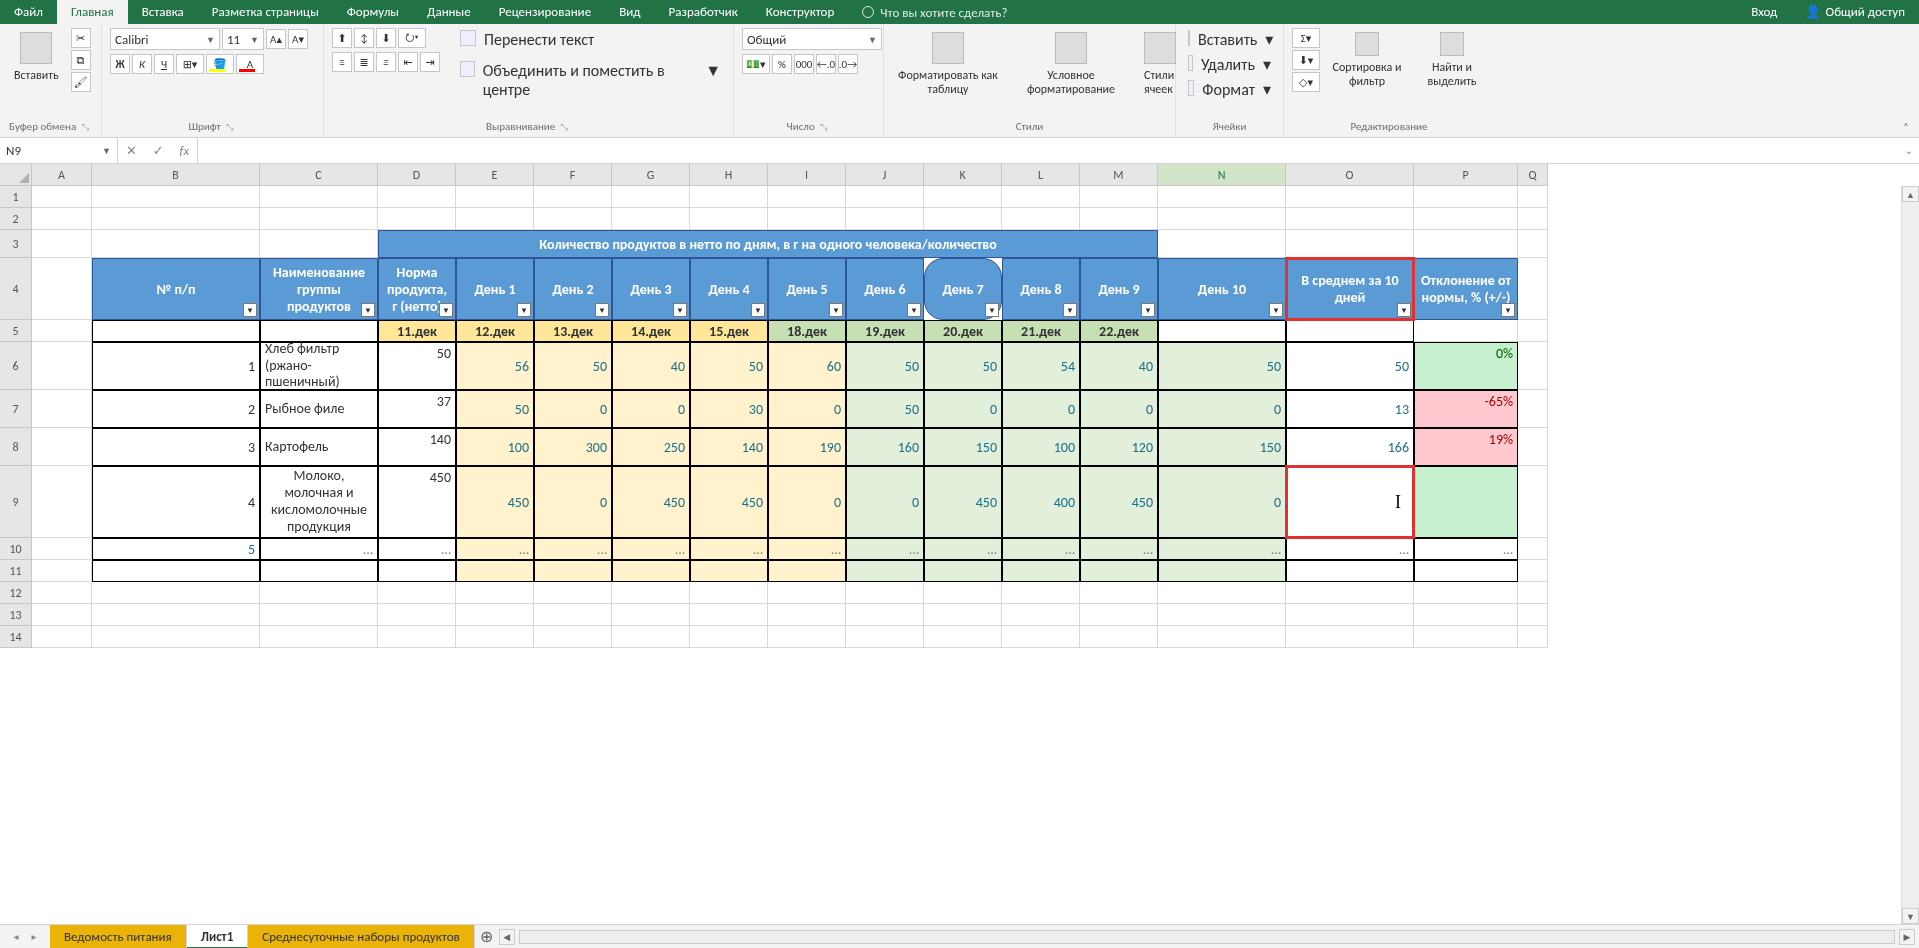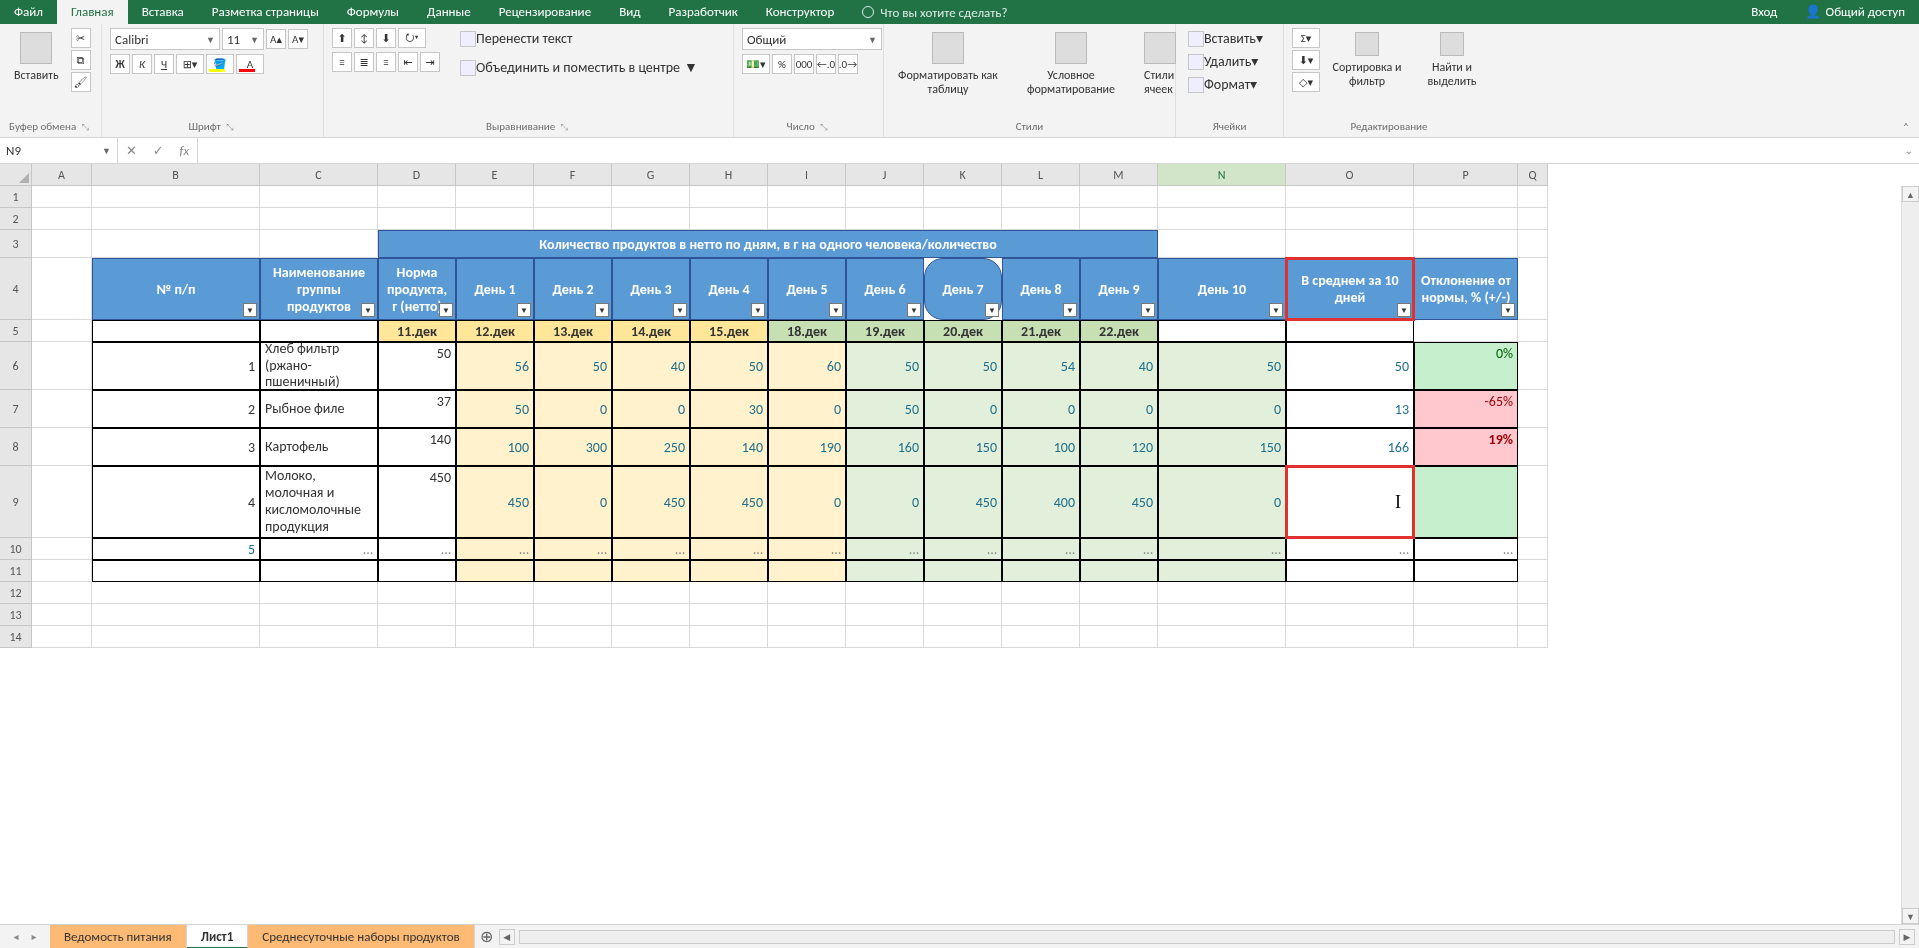--- a/index.html
+++ b/index.html
@@ -21,21 +21,21 @@
 .big-btn { display:flex; flex-direction:column; align-items:center; gap:4px; padding:4px 6px; cursor:pointer; }
 .big-btn .ic { width:32px; height:32px; background:#ddd; border:1px solid #bbb; }
 .big-btn .lbl { font-size:12px; }
 .mini-col { display:flex; flex-direction:column; gap:2px; }
 .mini-row { display:flex; gap:2px; align-items:center; }
 .sq { width:20px; height:20px; border:1px solid #c6c6c6; background:#fff; display:flex; align-items:center; justify-content:center; font-size:11px; cursor:pointer; }
 .sq.w { width:28px; }
 .combo { height:22px; border:1px solid #c6c6c6; background:#fff; display:flex; align-items:center; padding:0 4px; font-size:13px; cursor:pointer; justify-content:space-between; }
 .combo .dd { font-size:9px; color:#666; margin-left:4px; }
 .bold { font-weight:bold; } .italic { font-style:italic; } .underline { text-decoration:underline; }
-.wrap-item { display:flex; align-items:center; gap:0; font-size:14px; padding:2px 4px; cursor:pointer; }
+.wrap-item { display:flex; align-items:flex-start; gap:8px; font-size:16px; padding:2px 4px; cursor:pointer; }
 .wrap-item .ic2 { width:16px; height:16px; border:1px solid #c6c6c6; background:#eef; }
 .small-txt { font-size:12px; }
 .collapse { position:absolute; right:4px; bottom:2px; width:18px; height:18px; display:flex; align-items:center; justify-content:center; cursor:pointer; color:#666; font-size:11px; }
 .launcher { font-size:9px; color:#888; padding:0 3px; cursor:pointer; }
 
 
 .fx-row { height:26px; border-bottom:1px solid #d4d4d4; display:flex; align-items:stretch; }
 .name-box { width:118px; border-right:1px solid #d4d4d4; display:flex; align-items:center; padding:0 6px; justify-content:space-between; cursor:text; }
 .name-box .dd { font-size:9px; color:#666; }
 .fx-ctrls { width:80px; display:flex; align-items:center; justify-content:space-around; border-right:1px solid #d4d4d4; color:#888; }
@@ -68,21 +68,21 @@
 .dots { color:#888; }
 .red-outline { outline:3px solid #e03030; outline-offset:-2px; z-index:2; }
 .active-cursor { position:relative; }
 .active-cursor::after { content:"I"; position:absolute; right:12px; color:#000; font-family:serif; font-size:18px; }
 .row-num { color:#1f6f8b; justify-content:flex-end; }
 
 
 .tab-strip { height:24px; background:#f3f3f3; border-top:1px solid #d4d4d4; display:flex; align-items:center; }
 .tab-nav { display:flex; gap:2px; padding:0 8px; }
 .tab-nav span { width:16px; height:16px; display:flex; align-items:center; justify-content:center; color:#888; cursor:pointer; font-size:10px; }
-.sheet-tab { padding:0 14px; height:24px; line-height:24px; border-right:1px solid #d4d4d4; cursor:pointer; font-size:13px; background:#fdba74; }
+.sheet-tab { padding:0 14px; height:24px; line-height:24px; border-right:1px solid #d4d4d4; cursor:pointer; font-size:13px; background:#eab308; }
 .sheet-tab.active { background:#fff; font-weight:bold; border-bottom:2px solid #217346; }
 .add-sheet { width:24px; text-align:center; cursor:pointer; color:#666; font-size:16px; }
 .scroll-h { flex:1; display:flex; align-items:center; justify-content:flex-end; padding-right:4px; gap:2px;}
 .scroll-h .track{flex:1;height:14px;background:#eee;border:1px solid #ccc;margin:0 2px;}
 .scroll-h .arr{width:16px;height:16px;border:1px solid #ccc;display:flex;align-items:center;justify-content:center;font-size:9px;color:#666;cursor:pointer;}
 
 
 .vscroll{position:absolute;right:0;top:22px;bottom:0;width:18px;background:#f3f3f3;border-left:1px solid #ddd;display:flex;flex-direction:column;}
 .vscroll .arr{height:16px;border:1px solid #ccc;display:flex;align-items:center;justify-content:center;font-size:9px;color:#666;cursor:pointer;}
 .vscroll .track{flex:1;background:#eee;}
@@ -423,26 +423,26 @@
       <div class="cell val-yellow" style="height: 38px;">300</div>
       <div class="cell val-yellow" style="height: 38px;">250</div>
       <div class="cell val-yellow" style="height: 38px;">140</div>
       <div class="cell val-yellow" style="height: 38px;">190</div>
       <div class="cell val-green" style="height: 38px;">160</div>
       <div class="cell val-green" style="height: 38px;">150</div>
       <div class="cell val-green" style="height: 38px;">100</div>
       <div class="cell val-green" style="height: 38px;">120</div>
       <div class="cell val-green" style="height: 38px;">150</div>
       <div class="cell val-white" style="height: 38px;">166</div>
-      <div class="cell dev-red" style="height: 38px; font-weight: bold;">19%</div>
+      <div class="cell dev-red" style="height: 38px;">19%</div>
       <div class="cell" style="height: 38px;"></div>
       <div class="row-hdr" style="height: 72px;">9</div>
       <div class="cell" style="height: 72px;"></div>
       <div class="cell bord r" style="height: 72px;">4</div>
-      <div class="cell bord" style="height: 72px; white-space: normal; line-height: 1.2;">Молоко, молочная и кисломолочные продукция</div>
+      <div class="cell bord" style="height: 72px; white-space: normal; line-height: 1.2; text-align: center;">Молоко, молочная и кисломолочные продукция</div>
       <div class="cell bord r" style="height: 72px; align-items: flex-start; padding-top: 2px;">450</div>
       <div class="cell val-yellow" style="height: 72px;">450</div>
       <div class="cell val-yellow" style="height: 72px;">0</div>
       <div class="cell val-yellow" style="height: 72px;">450</div>
       <div class="cell val-yellow" style="height: 72px;">450</div>
       <div class="cell val-yellow" style="height: 72px;">0</div>
       <div class="cell val-green" style="height: 72px;">0</div>
       <div class="cell val-green" style="height: 72px;">450</div>
       <div class="cell val-green" style="height: 72px;">400</div>
       <div class="cell val-green" style="height: 72px;">450</div>

